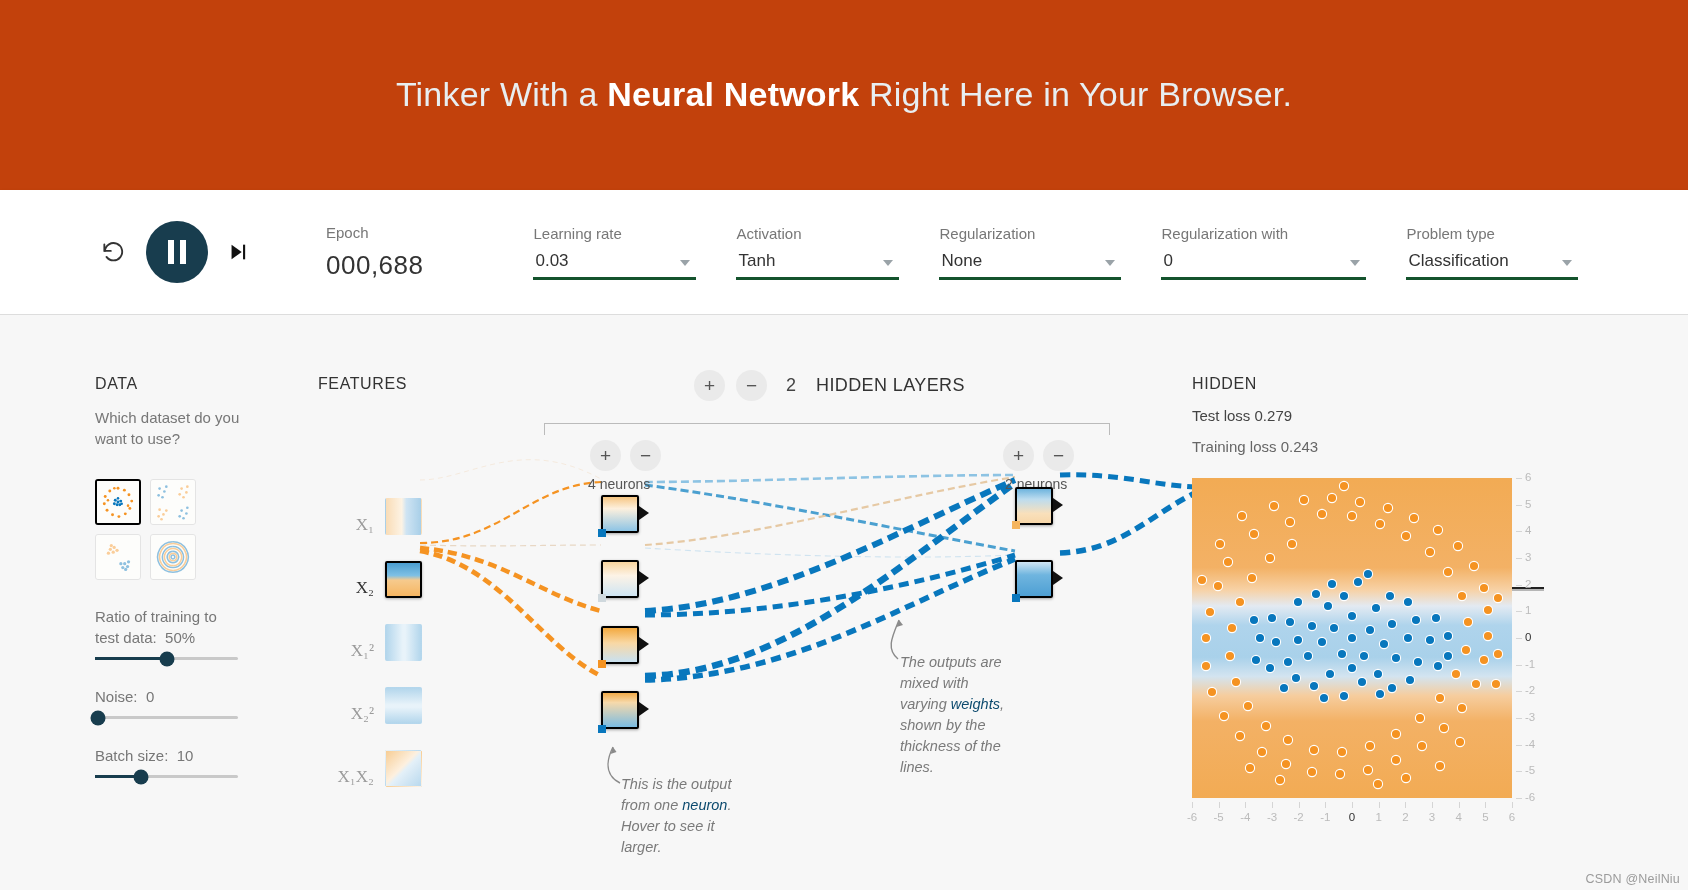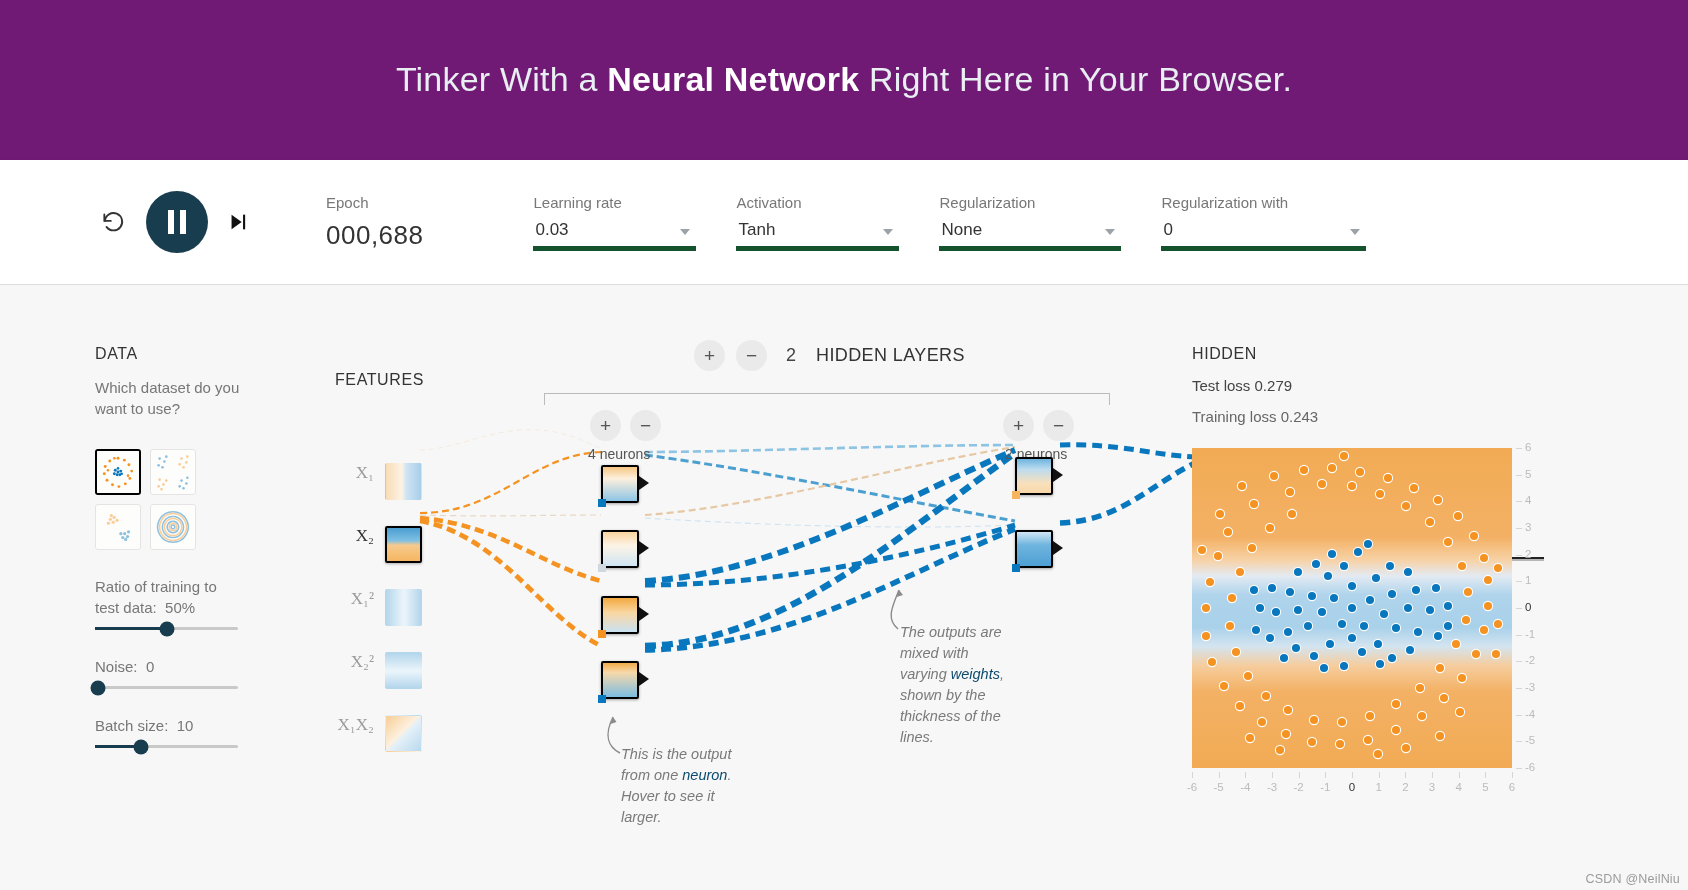--- a/index.html
+++ b/index.html
@@ -7,21 +7,21 @@
   body {
     width:1688px; height:890px;
     font-family:"Liberation Sans", sans-serif;
     background:#f7f7f7;
     overflow:hidden;
     position:relative;
   }
 
   
   .header {
-    height:160px; background:#701a75; color:#fff;
+    height:190px; background:#c2410c; color:#fff;
     display:flex; flex-direction:column;
     align-items:center; justify-content:center;
   }
   .header-line {
     font-size:34px; font-weight:300; letter-spacing:.2px;
     line-height:1.45; color:#e8eef1;
   }
   .header-line b { font-weight:700; color:#fff; }
 
   
@@ -47,21 +47,21 @@
   .pause-bars span { width:6px; height:24px; background:#fff; display:block; }
   .step-btn { width:24px; height:24px; }
 
   .epoch-block { margin-left:76px; }
   .ctl-label { font-size:15px; color:#777; font-weight:400; margin-bottom:9px; }
   .epoch-value { font-size:26px; color:#333; font-weight:300; letter-spacing:.5px; }
 
   .ctl-group { margin-left:40px; width:163px; }
   .ctl-group.first { margin-left:110px; }
   .select-wrap {
-    position:relative; border-bottom:5px solid #14532d; padding-bottom:6px;
+    position:relative; border-bottom:3px solid #14532d; padding-bottom:6px;
   }
   .select-value {
     font-size:17px; color:#333; font-weight:400; padding-left:2px;
   }
   .caret {
     position:absolute; right:6px; bottom:11px;
     width:0; height:0; border-left:5px solid transparent;
     border-right:5px solid transparent; border-top:6px solid #9aa3a8;
   }
 
@@ -92,24 +92,24 @@
   .slider-track {
     position:relative; height:3px; background:#c9c9c9; border-radius:2px; cursor:pointer;
   }
   .slider-fill { position:absolute; left:0; top:0; height:3px; background:#183D4E; }
   .slider-knob {
     position:absolute; top:50%; width:15px; height:15px; border-radius:50%;
     background:#183D4E; transform:translate(-50%,-50%);
   }
 
   
-  .feat-col { position:absolute; left:335px; top:60px; width:150px;margin-top:26px; }
+  .feat-col { position:absolute; left:318px; top:60px; width:150px; }
   .feature-list { position:absolute; left:18px; top:122px; }
   .feature-row {
-    display:flex; align-items:flex-start; height:42px; margin-bottom:21px;
+    display:flex; align-items:flex-end; height:42px; margin-bottom:21px;
   }
   .feature-label {
     width:44px; text-align:right; margin-right:11px;
     font-size:17px; color:#9b9b9b; font-family:"Liberation Serif", serif;
   }
   .feature-label.active { color:#333; }
   .feature-box {
     width:37px; height:37px; border-radius:2px; border:1px solid transparent;
     cursor:pointer;
   }
@@ -244,20 +244,27 @@
   </div>
 
   <div class="ctl-group" style="width:205px">
     <div class="ctl-label">Regularization with</div>
     <div class="select-wrap">
       <div class="select-value">0</div>
       <span class="caret"></span>
     </div>
   </div>
 
+  <div class="ctl-group" style="width:172px">
+    <div class="ctl-label">Problem type</div>
+    <div class="select-wrap">
+      <div class="select-value">Classification</div>
+      <span class="caret"></span>
+    </div>
+  </div>
 </div>
 
 <div class="main">
 
   <svg class="svg-net" width="1688" height="575">
     <defs></defs>
     <g fill="none" stroke-linecap="butt">
 
       <path d="M420,228 C500,228 530,170 601,167" stroke="#f59322" stroke-width="2.2" stroke-dasharray="7,4"></path>
       <path d="M420,230 C500,232 540,230 601,230" stroke="#e8d7c4" stroke-width="1.2" stroke-dasharray="6,4"></path>

